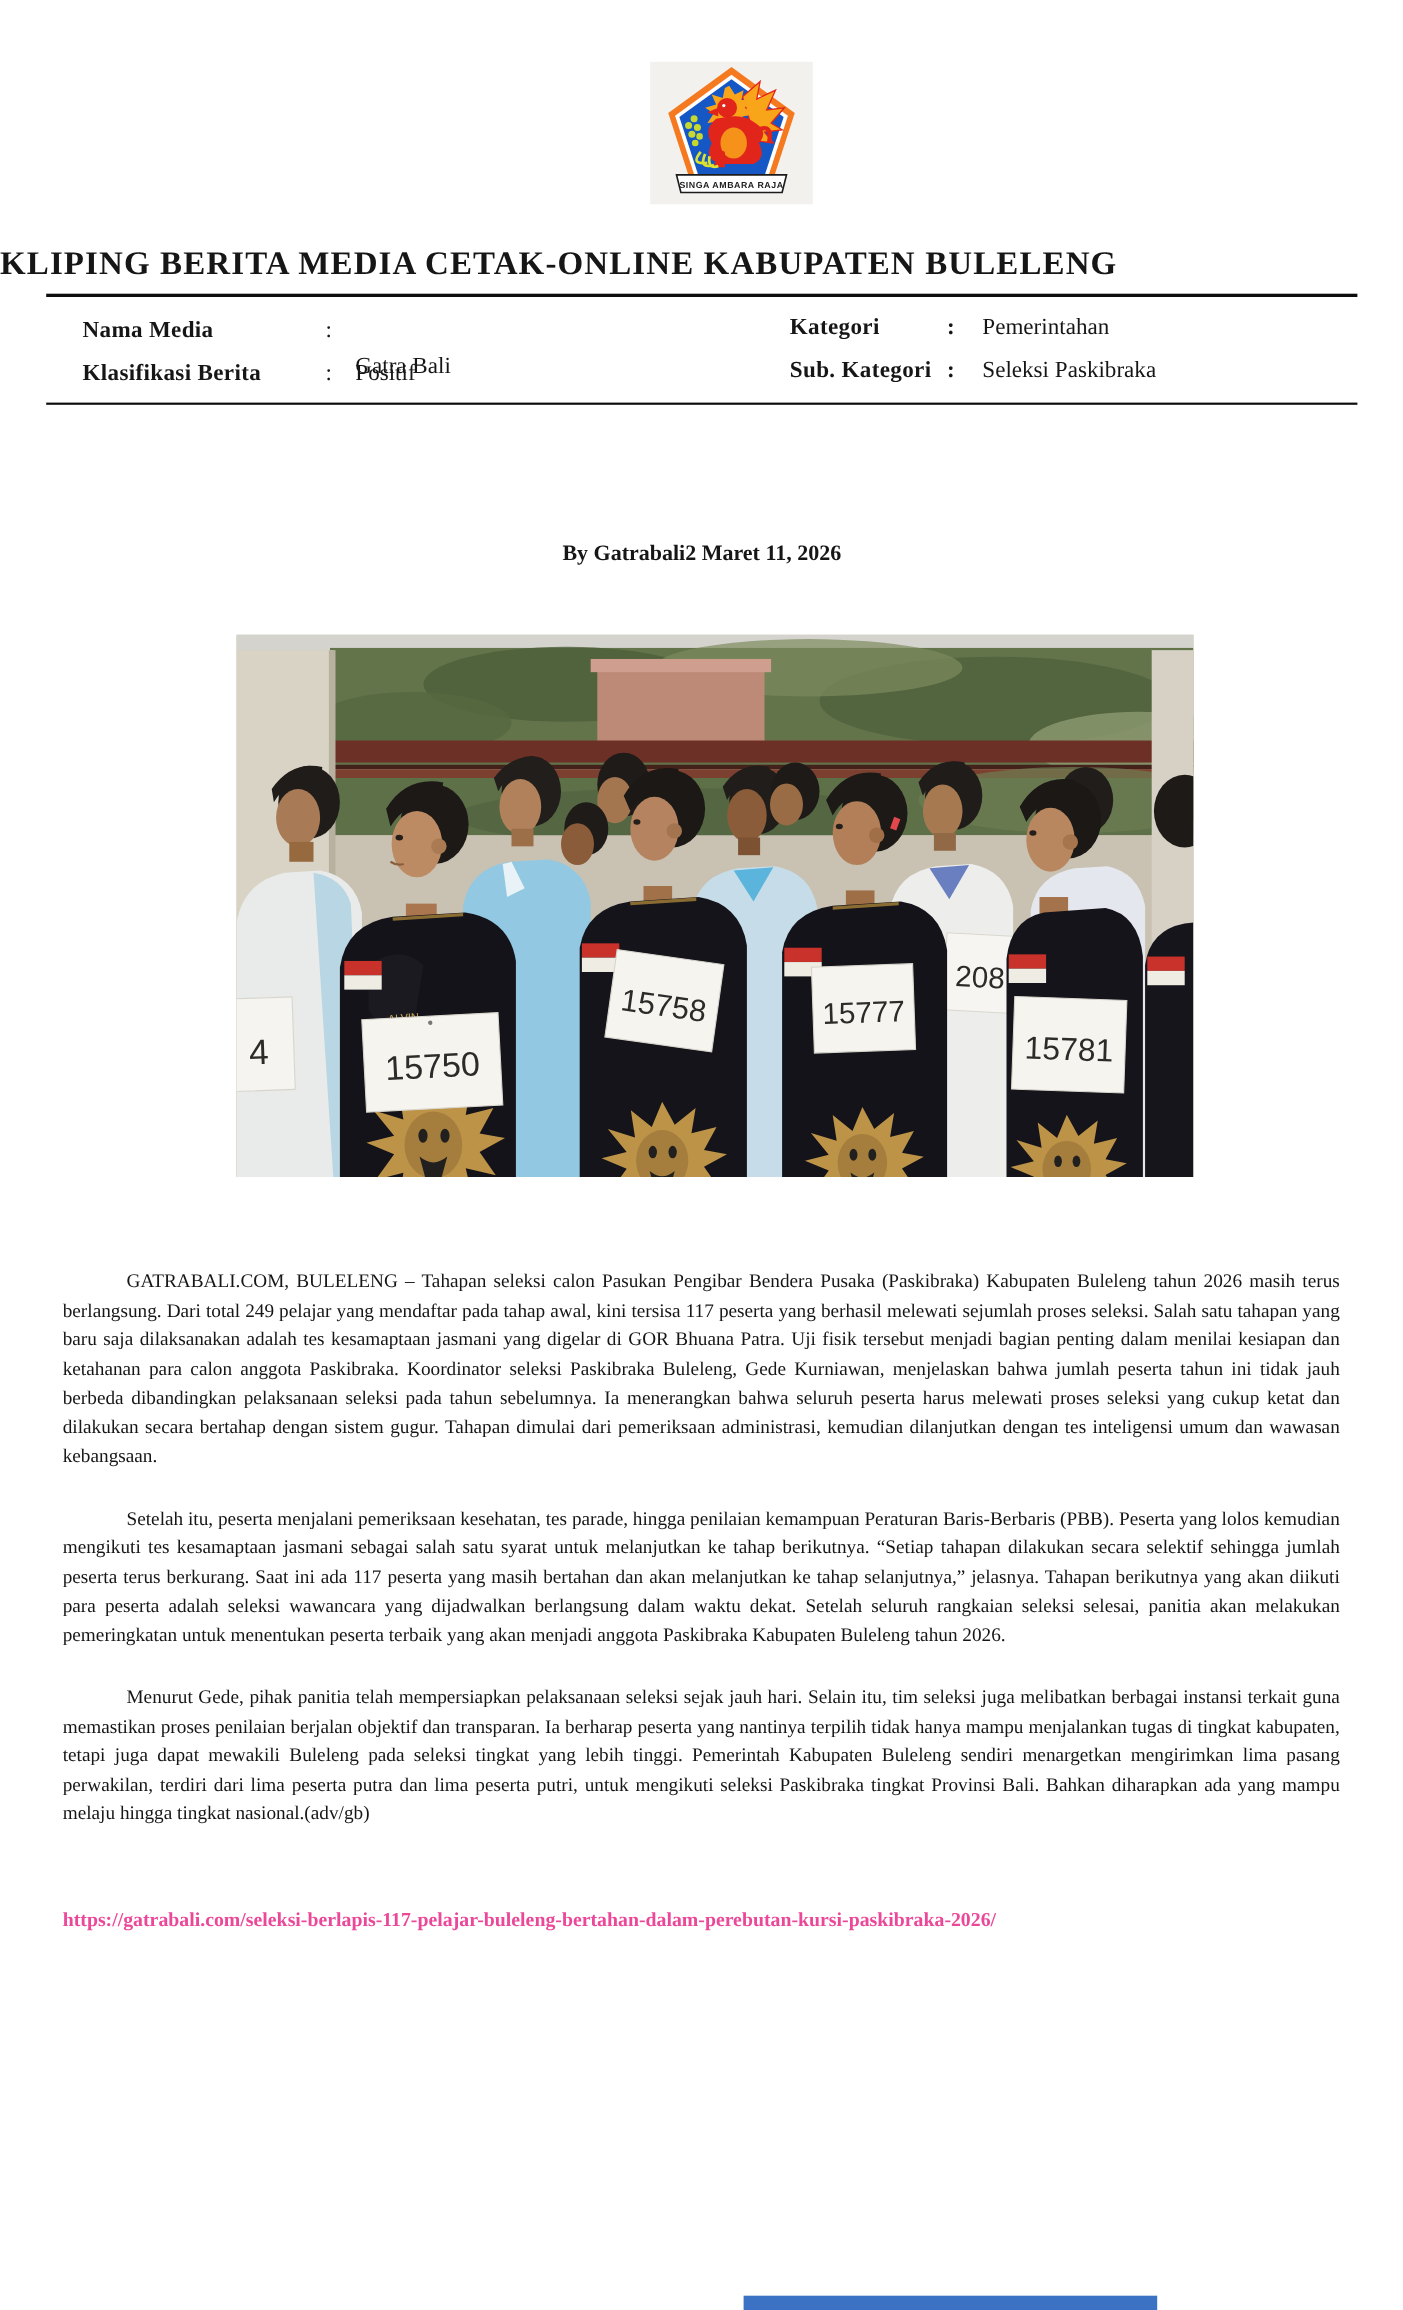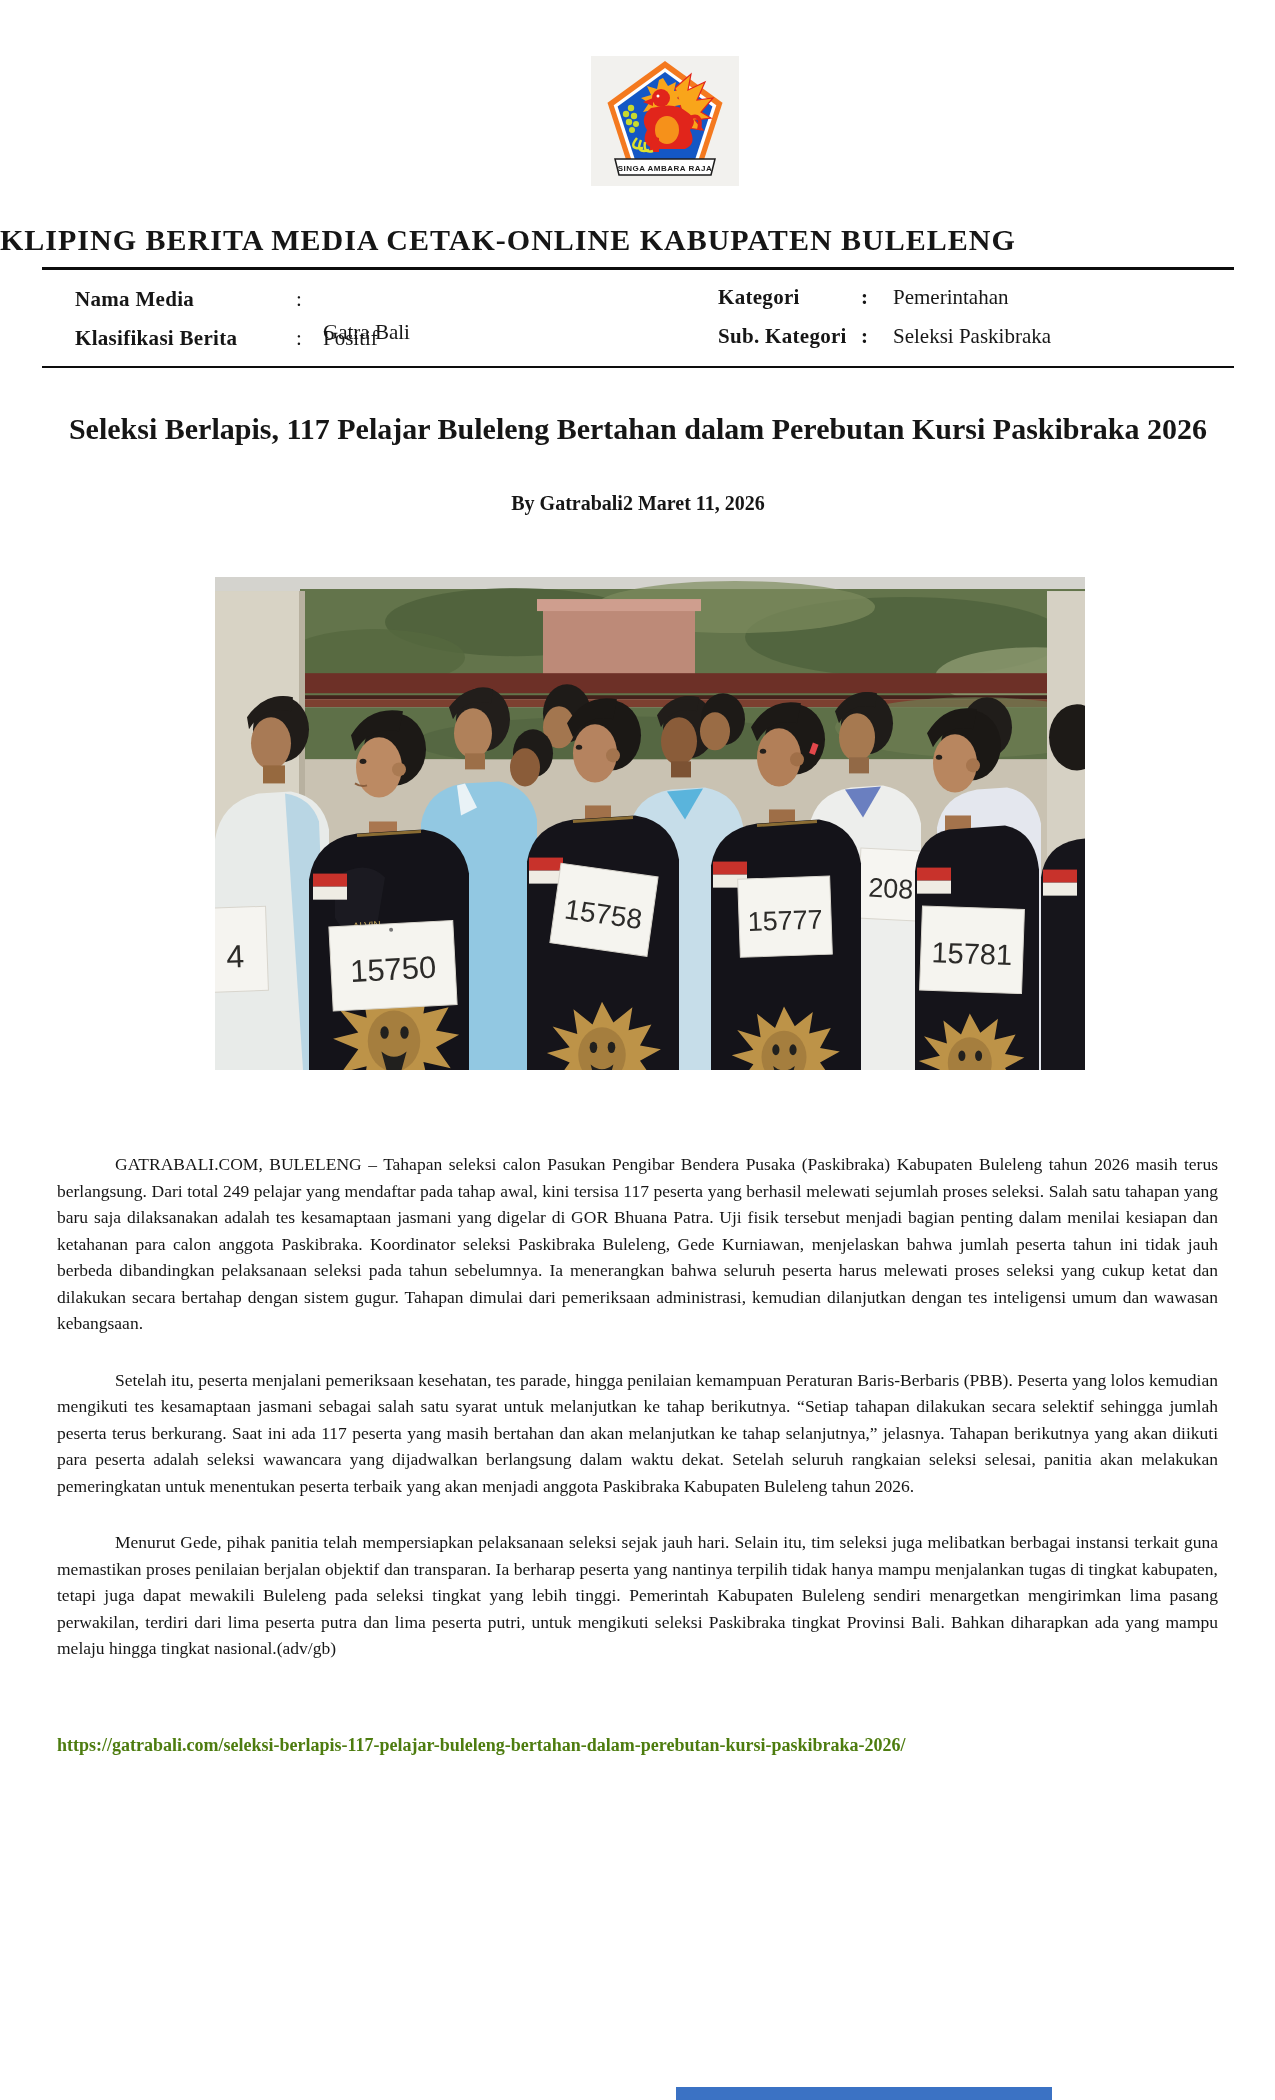--- a/index.html
+++ b/index.html
@@ -37,21 +37,21 @@
   .photo-box svg { width:100%; height:100%; display:block; }
 
   .body-text {
     position:absolute; top:1126px; left:57px; width:1161px;
     font-size:17.5px; line-height:26.5px; text-align:justify;margin-top:25px;
   }
   .body-text p { margin:0 0 30px 0; text-indent:58px; }
 
   .url {
     position:absolute; top:1735px; left:57px; font-weight:bold; font-size:18px;
-    color:#4d7c0f; text-decoration:none; white-space:nowrap;
+    color:#ec4899; text-decoration:none; white-space:nowrap;
   }
 
   .footer { position:absolute; top:1963px; left:0; width:100%; text-align:center; }
   .footer-line1 { font-family:"Liberation Sans", sans-serif; font-size:19px; color:#1a1a1a; }
   .footer-line2 { font-size:21px; font-weight:bold; letter-spacing:0.3px; margin-top:3px; white-space:nowrap; }
 
   .bottom-bar { position:absolute; left:676px; top:2087px; width:376px; height:13px; background:#3b72c4; }
 </style>
 </head>
 <body>
@@ -102,21 +102,20 @@
   <div class="meta-cell meta-label" style="left:718px; top:285px;">Kategori</div>
   <div class="meta-cell meta-label" style="left:861px; top:285px;">:</div>
   <div class="meta-cell" style="left:893px; top:285px;">Pemerintahan</div>
 
   <div class="meta-cell meta-label" style="left:718px; top:324px;">Sub. Kategori</div>
   <div class="meta-cell meta-label" style="left:861px; top:324px;">:</div>
   <div class="meta-cell" style="left:893px; top:324px;">Seleksi Paskibraka</div>
 
   <div class="rule rule-2"></div>
 
-  <div class="headline">Seleksi Berlapis, 117 Pelajar Buleleng Bertahan dalam Perebutan Kursi Paskibraka 2026</div>
   <div class="byline">By Gatrabali2 Maret 11, 2026</div>
 
   <div class="photo-box">
     <svg viewBox="0 0 870 492" preserveAspectRatio="none">
       <defs>
         <g id="flag">
           <rect width="34" height="13" fill="#c8322b"></rect>
           <rect y="13" width="34" height="13" fill="#efece4"></rect>
         </g>
         <g id="lion">

